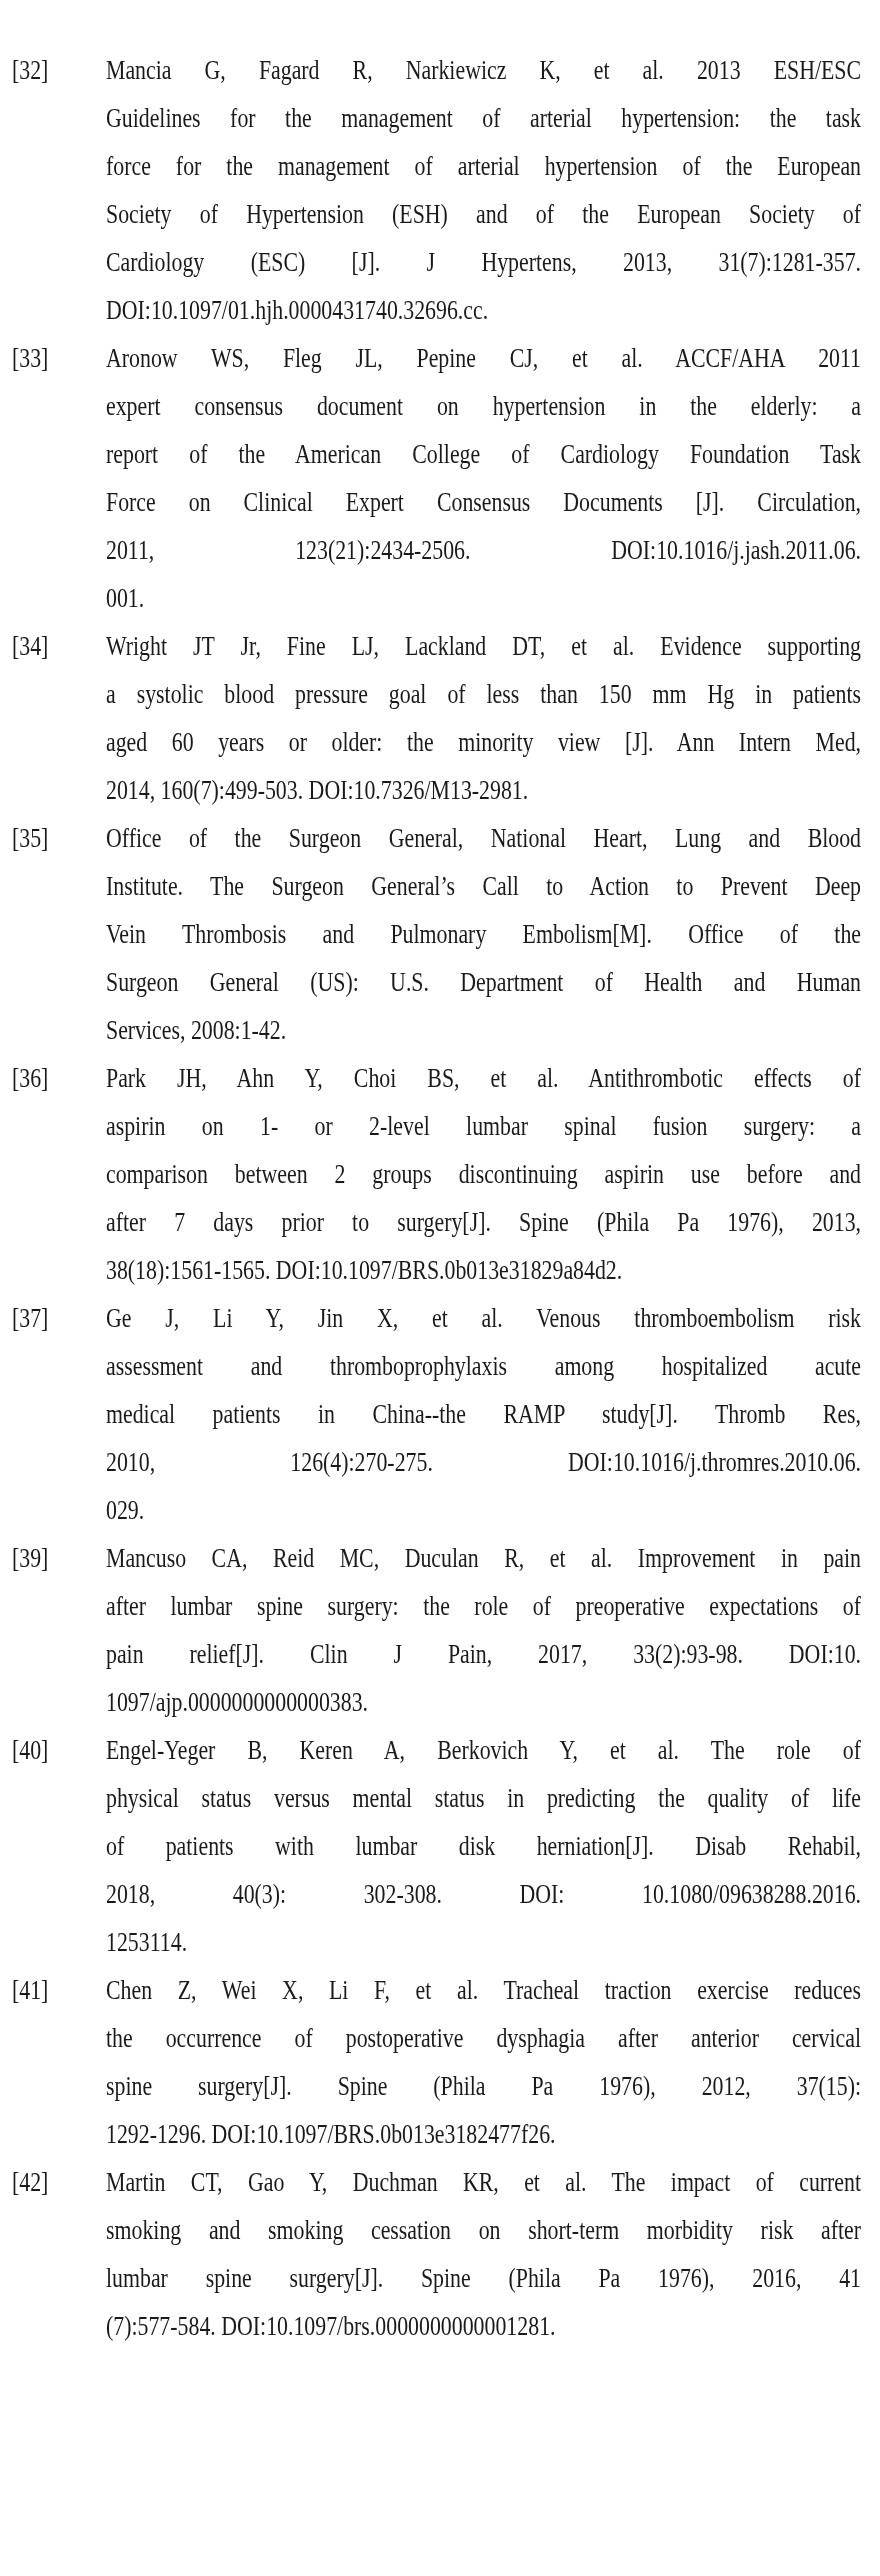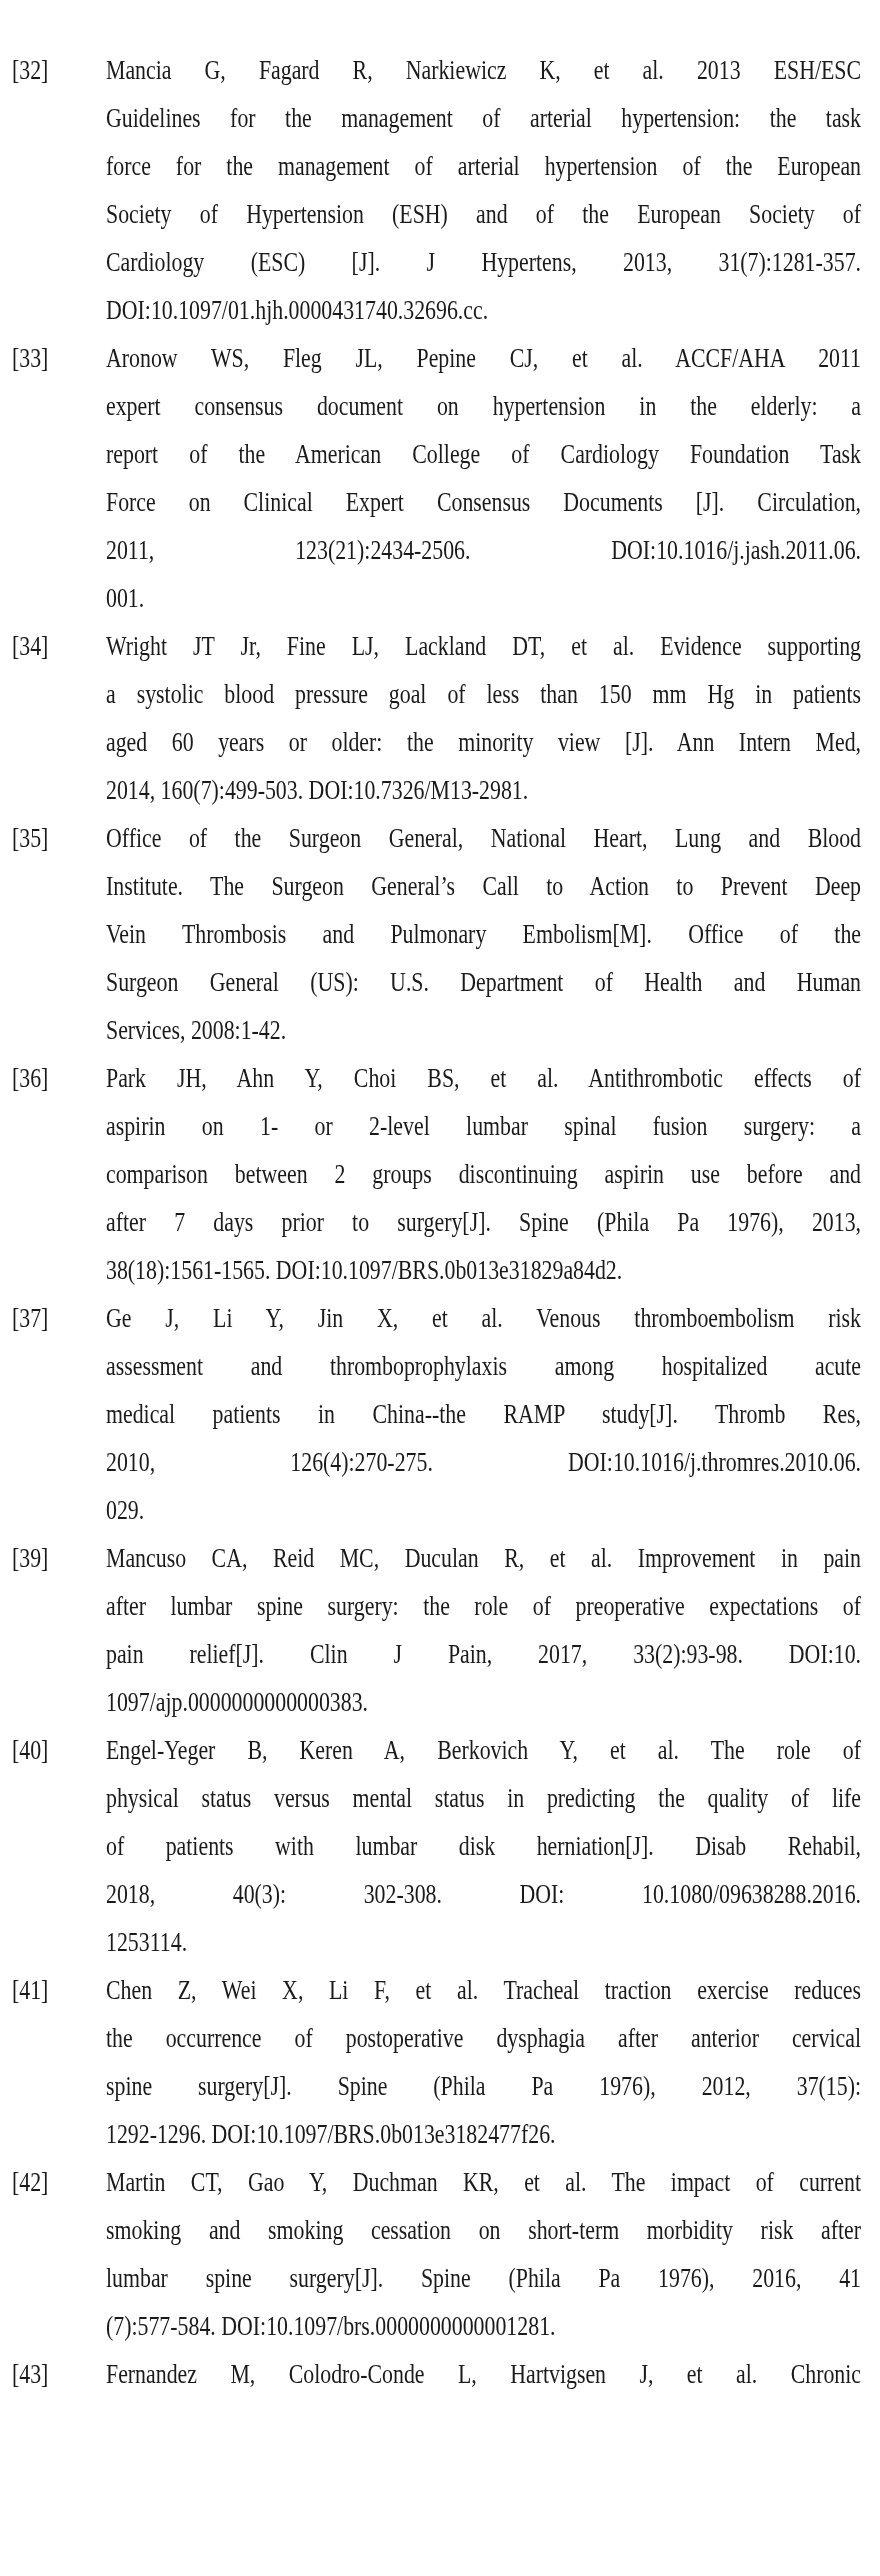--- a/index.html
+++ b/index.html
@@ -110,20 +110,14 @@
     </div>
     <div class="ref">
       <span class="ref-num">[42]</span>
       <div class="ref-body">
         <span class="line">Martin CT, Gao Y, Duchman KR, et al. The impact of current</span>
         <span class="line">smoking and smoking cessation on short-term morbidity risk after</span>
         <span class="line">lumbar spine surgery[J]. Spine (Phila Pa 1976), 2016, 41</span>
         <span class="line last">(7):577-584. DOI:10.1097/brs.0000000000001281.</span>
       </div>
     </div>
-    <div class="ref">
-      <span class="ref-num">[43]</span>
-      <div class="ref-body">
-        <span class="line">Fernandez M, Colodro-Conde L, Hartvigsen J, et al. Chronic</span>
-      </div>
-    </div>
   </div>
 
 
 </body></html>

